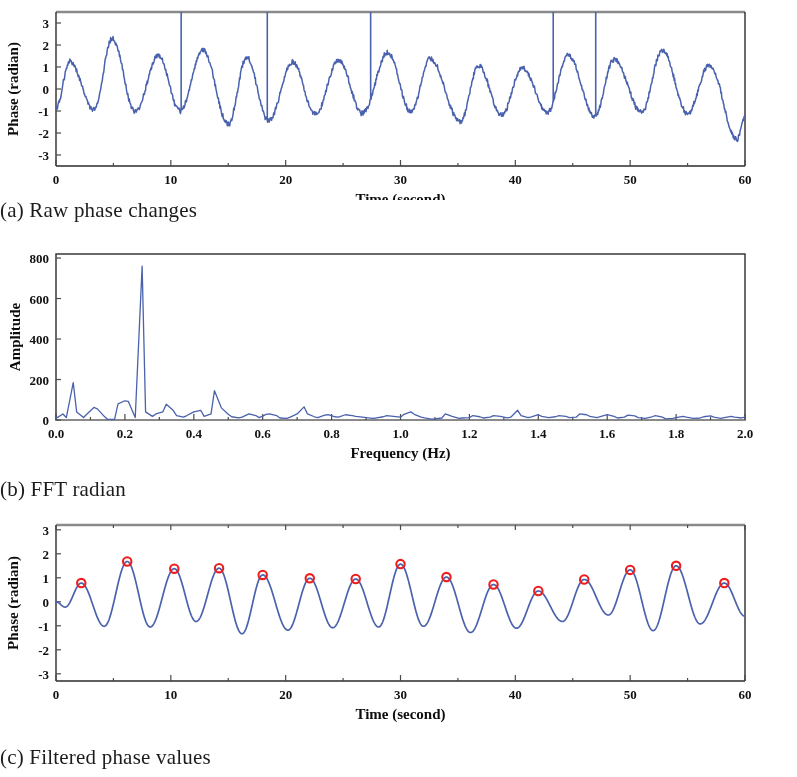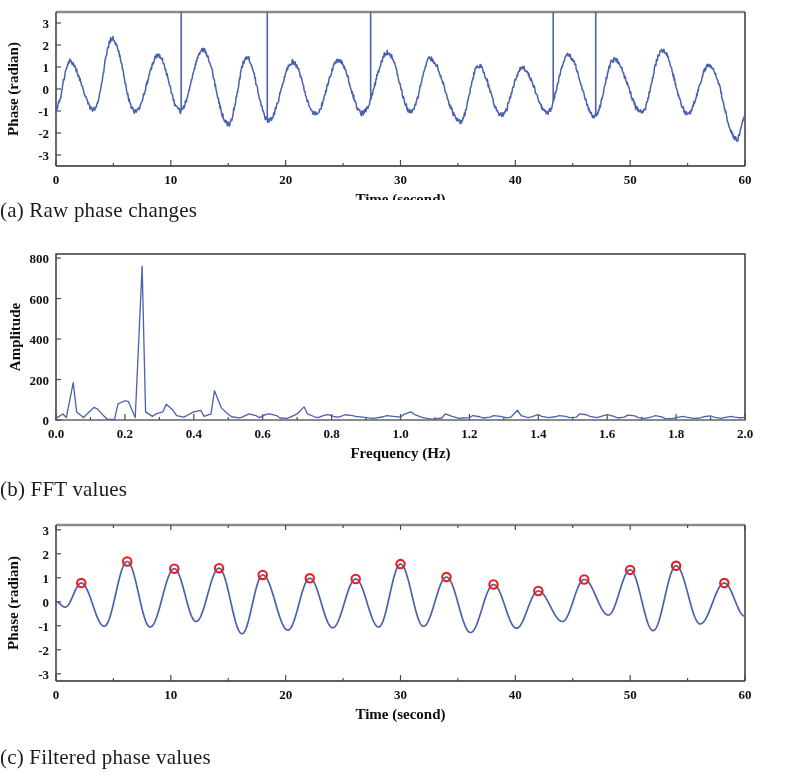--- a/index.html
+++ b/index.html
@@ -173,21 +173,21 @@
           <line x1="503.84999999999997" y1="182" x2="503.84999999999997" y2="179" class="tick"></line>
           <line x1="572.75" y1="182" x2="572.75" y2="179" class="tick"></line>
           <line x1="641.6500000000001" y1="182" x2="641.6500000000001" y2="179" class="tick"></line>
           <line x1="710.55" y1="182" x2="710.55" y2="179" class="tick"></line>
           <text x="400.5" y="220" class="axis-title" text-anchor="middle">Frequency (Hz)</text>
           <text x="20" y="99" class="axis-title" text-anchor="middle" transform="rotate(-90 20 99)">Amplitude</text>
           <path d="M56.00,180.38L62.89,175.93L66.33,179.57L73.22,144.55L76.67,173.90L83.56,179.57L87.00,175.93L93.90,169.45L97.34,170.87L104.23,178.36L107.67,181.39L114.56,181.39L118.01,165.80L124.90,162.77L128.34,163.38L135.24,179.57L142.13,28.15L145.57,173.90L152.46,178.36L155.90,175.93L162.80,173.90L166.24,166.21L173.13,172.28L176.57,177.55L183.47,179.17L186.91,177.55L193.80,173.90L200.69,172.28L204.13,178.36L211.03,175.93L214.47,152.65L221.36,169.85L228.25,176.33L231.69,178.76L238.59,179.98L242.03,179.17L248.92,175.93L255.81,177.55L259.25,179.57L266.14,176.33L269.59,175.93L276.48,177.55L279.93,179.98L286.82,180.38L290.26,179.17L297.15,175.93L304.04,168.84L307.49,175.93L314.38,178.76L317.82,179.57L324.71,177.14L328.16,176.74L335.05,178.76L338.49,179.17L345.38,176.74L352.27,177.55L355.71,178.36L362.61,179.17L366.05,179.57L372.94,180.38L376.38,179.98L383.27,178.76L386.72,177.55L393.61,178.36L400.50,179.17L403.94,176.33L410.84,173.90L414.28,176.33L421.17,179.17L424.62,179.98L431.51,181.19L434.95,180.79L441.84,179.98L445.28,175.93L452.17,178.36L459.06,180.38L462.51,179.98L469.40,179.57L472.84,177.55L479.74,178.76L483.18,179.98L490.07,179.17L493.51,177.55L500.41,178.36L507.30,179.98L510.74,179.17L517.63,172.28L521.08,177.55L527.97,179.57L531.41,178.76L538.30,176.74L541.74,178.36L548.63,179.57L555.52,178.76L558.97,177.55L565.86,178.36L569.30,179.57L576.20,179.17L579.64,175.93L586.53,176.74L589.98,178.36L596.87,179.57L603.75,177.55L607.20,176.74L614.09,178.36L617.53,179.98L624.42,179.17L627.87,177.14L634.76,177.95L638.20,179.57L645.10,180.38L651.99,178.76L655.43,177.55L662.32,179.17L665.76,180.79L672.65,180.38L676.10,179.57L682.99,178.36L686.44,179.17L693.33,180.38L700.22,179.98L703.66,178.76L710.55,177.95L714.00,179.17L720.88,180.38L724.33,179.57L731.22,178.36L734.66,179.17L741.55,179.98L745.00,179.17" class="trace" stroke="#4a62ad" stroke-width="1.3"></path>
         </g>
     </svg>
   </div>
-  <div class="caption" id="caption-b">(b) FFT values</div>
+  <div class="caption" id="caption-b">(b) FFT radian</div>
 
   <div class="panel" id="panel-c">
     <svg width="797" height="232" viewBox="0 0 797 232">
       <g id="c-content">
           <line x1="56" y1="12" x2="745" y2="12" class="axis-line-top"></line>
           <line x1="56" y1="12" x2="56" y2="168" class="axis-line"></line>
           <line x1="56" y1="168" x2="745" y2="168" class="axis-line"></line>
           <line x1="745" y1="12" x2="745" y2="168" class="axis-line"></line>
           <line x1="56" y1="160.8" x2="61" y2="160.8" class="tick"></line>
           <text x="49" y="165.8" class="tick-label" text-anchor="end">-3</text>

